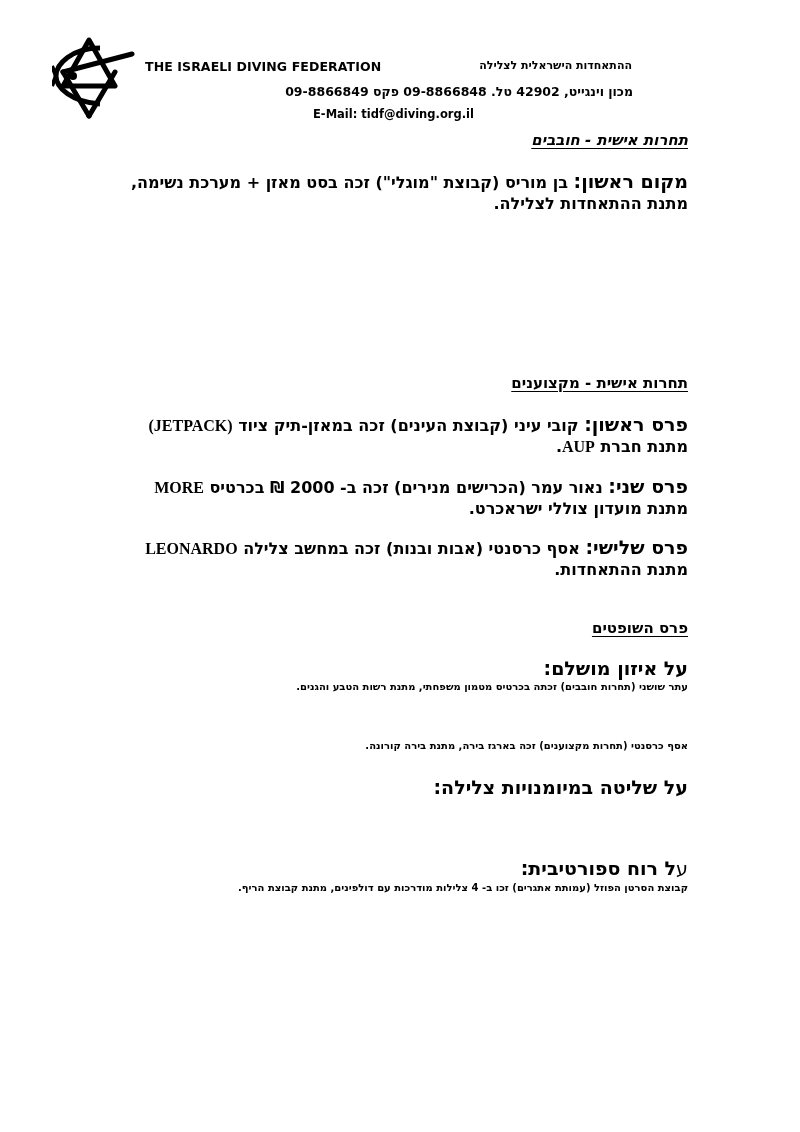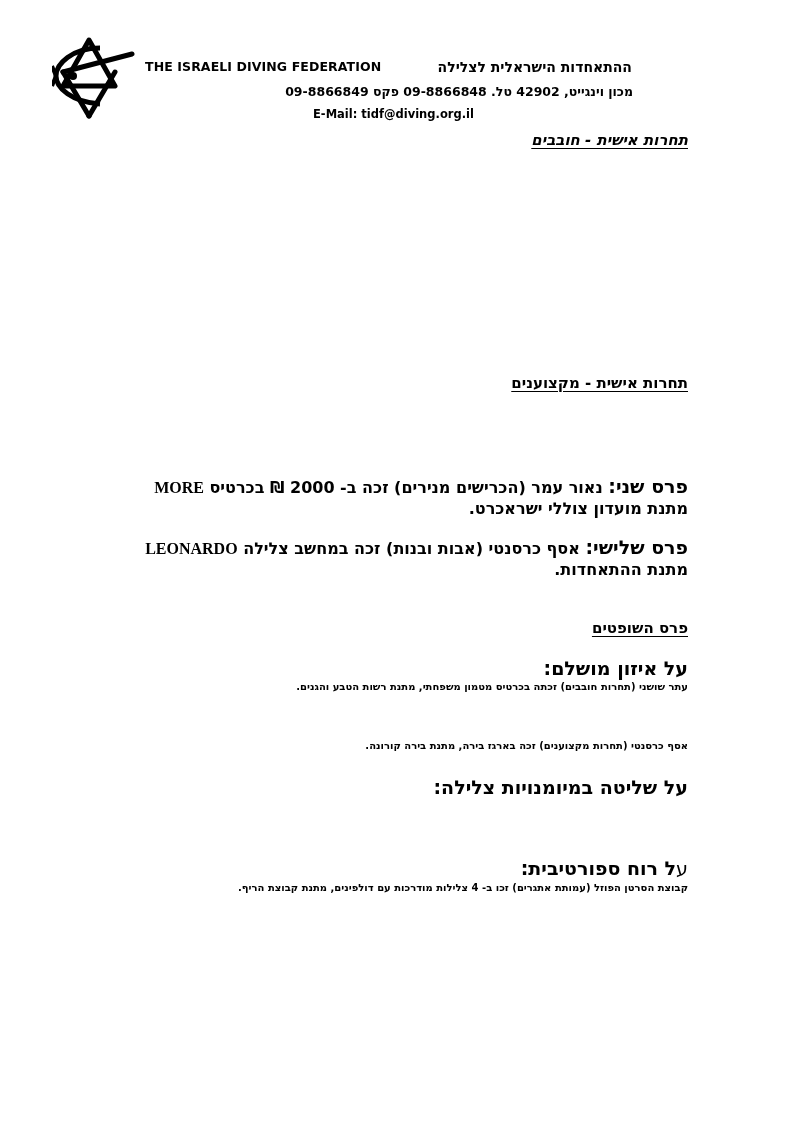--- a/index.html
+++ b/index.html
@@ -4,21 +4,21 @@
 <style>
   html, body { margin:0; padding:0; background:#ffffff; }
   body { width:800px; height:1132px; position:relative; overflow:hidden;
          font-family:"DejaVu Sans", sans-serif; color:#000; }
   .page { position:absolute; left:0; top:0; width:800px; height:1132px;padding-left:8px; }
 
   
   .logo { position:absolute; left:52px; top:34px; width:92px; height:92px; }
   .lh-en { position:absolute; left:145px; top:59px; font-size:12.5px; font-weight:bold;
            letter-spacing:0.1px; white-space:nowrap; }
-  .lh-he { position:absolute; left:415px; top:59px; width:217px; font-size:14px; font-weight:bold;
+  .lh-he { position:absolute; left:415px; top:59px; width:217px; font-size:11px; font-weight:bold;
            direction:rtl; text-align:right; white-space:nowrap; }
   .lh-contact { position:absolute; left:205px; top:84px; width:428px; font-size:12.5px; font-weight:bold;
                 direction:rtl; text-align:right; white-space:nowrap; }
   .lh-email { position:absolute; left:313px; top:107px; font-size:11.5px; font-weight:bold; white-space:nowrap; }
 
   
   .block { position:absolute; right:120px; direction:rtl; text-align:right; font-weight:bold; }
   .sec-title { font-size:15px; text-decoration:underline; text-underline-offset:3px; white-space:nowrap; }
   .entry { width:580px; font-size:16px; line-height:21px; }
   .entry .lead { font-size:19px; }
@@ -45,25 +45,31 @@
       <circle cx="21" cy="42" r="4" fill="#000"></circle>
     </svg>
   </div>
   <div class="lh-en">THE ISRAELI DIVING FEDERATION</div>
   <div class="lh-he">ההתאחדות הישראלית לצלילה</div>
   <div class="lh-contact">מכון וינגייט, 42902  טל. 09-8866848 פקס 09-8866849</div>
   <div class="lh-email">E-Mail: tidf@diving.org.il</div>
 
   <div class="block sec-title" style="top:131px;font-style:italic;">תחרות אישית - חובבים</div>
 
+  <div class="block entry" style="top:171px;">
+    <span class="lead">מקום ראשון:</span><span> בן מוריס (קבוצת "מוגלי") זכה בסט מאזן + מערכת נשימה, מתנת ההתאחדות לצלילה.</span>
+  </div>
 
 
 
   <div class="block sec-title" style="top:374px;">תחרות אישית - מקצוענים</div>
 
+  <div class="block entry" style="top:414px;">
+    <span class="lead">פרס ראשון:</span><span> קובי עיני (קבוצת העינים) זכה במאזן-תיק ציוד </span><span class="serif">(JETPACK)</span><span> מתנת חברת </span><span class="serif">AUP</span><span>.</span>
+  </div>
 
   <div class="block entry" style="top:476px;">
     <span class="lead">פרס שני:</span><span> נאור עמר (הכרישים מנירים) זכה ב- 2000 ₪ בכרטיס </span><span class="serif">MORE</span><span> מתנת מועדון צוללי ישראכרט.</span>
   </div>
 
   <div class="block entry" style="top:537px;">
     <span class="lead">פרס שלישי:</span><span> אסף כרסנטי (אבות ובנות) זכה במחשב צלילה </span><span class="serif">LEONARDO</span><span> מתנת ההתאחדות.</span>
   </div>
 
   <div class="block sec-title" style="top:619px;">פרס השופטים</div>

